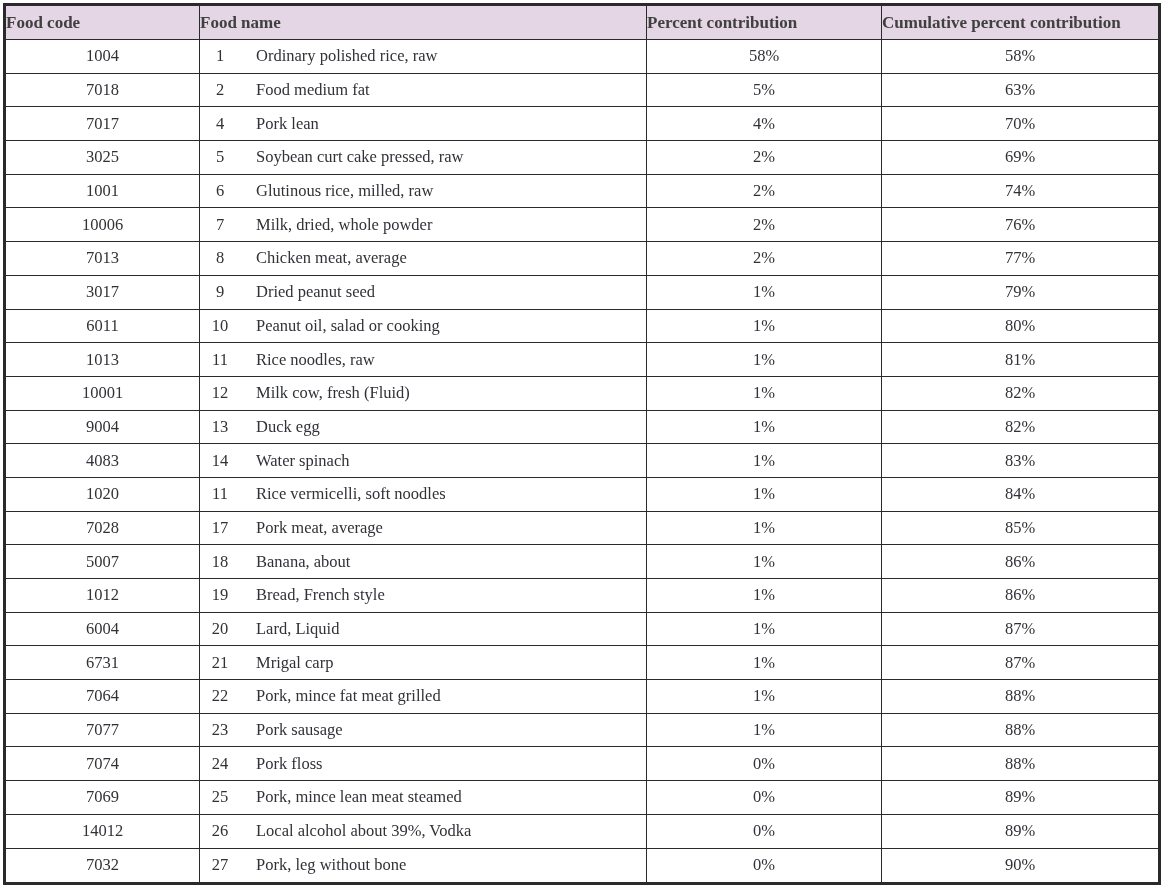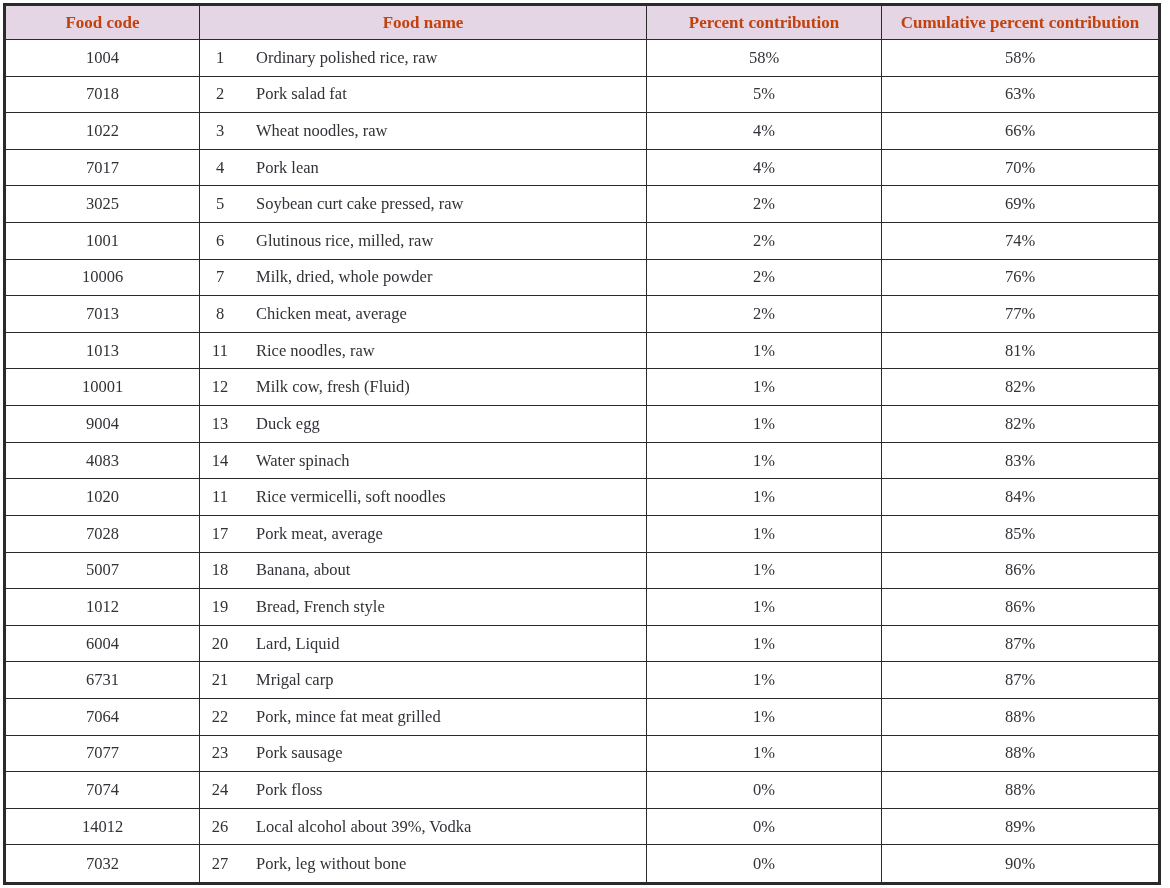--- a/index.html
+++ b/index.html
@@ -31,24 +31,24 @@
   table.contrib-table td {
     border: 1.5px solid #2a2a2a;
     vertical-align: middle;
     padding: 0;
     overflow: hidden;
     white-space: nowrap;
   }
   thead th {
     height: 33px;
     background: #e5d6e6;
-    color: #c2410c;
+    color: #404040;
     font-weight: bold;
     font-size: 17px;
-    text-align: center;
+    text-align: left;
   }
   tbody td {
     color: #303237;
     font-size: 16.5px;
     background: #ffffff;
   }
   td.code-cell,
   td.pct-cell,
   td.cum-cell {
     text-align: center;
@@ -89,34 +89,26 @@
     <td class="name-cell">
       <span class="rank">1</span><span>Ordinary polished rice, raw</span>
     </td>
     <td class="pct-cell">58%</td>
     <td class="cum-cell">58%</td>
   </tr>
 
   <tr>
     <td class="code-cell">7018</td>
     <td class="name-cell">
-      <span class="rank">2</span><span>Pork salad fat</span>
+      <span class="rank">2</span><span>Food medium fat</span>
     </td>
     <td class="pct-cell">5%</td>
     <td class="cum-cell">63%</td>
   </tr>
 
-  <tr>
-    <td class="code-cell">1022</td>
-    <td class="name-cell">
-      <span class="rank">3</span><span>Wheat noodles, raw</span>
-    </td>
-    <td class="pct-cell">4%</td>
-    <td class="cum-cell">66%</td>
-  </tr>
 
   <tr>
     <td class="code-cell">7017</td>
     <td class="name-cell">
       <span class="rank">4</span><span>Pork lean</span>
     </td>
     <td class="pct-cell">4%</td>
     <td class="cum-cell">70%</td>
   </tr>
 
@@ -149,21 +141,37 @@
 
   <tr>
     <td class="code-cell">7013</td>
     <td class="name-cell">
       <span class="rank">8</span><span>Chicken meat, average</span>
     </td>
     <td class="pct-cell">2%</td>
     <td class="cum-cell">77%</td>
   </tr>
 
-
+  <tr>
+    <td class="code-cell">3017</td>
+    <td class="name-cell">
+      <span class="rank">9</span><span>Dried peanut seed</span>
+    </td>
+    <td class="pct-cell">1%</td>
+    <td class="cum-cell">79%</td>
+  </tr>
+
+  <tr>
+    <td class="code-cell">6011</td>
+    <td class="name-cell">
+      <span class="rank">10</span><span>Peanut oil, salad or cooking</span>
+    </td>
+    <td class="pct-cell">1%</td>
+    <td class="cum-cell">80%</td>
+  </tr>
 
   <tr>
     <td class="code-cell">1013</td>
     <td class="name-cell">
       <span class="rank">11</span><span>Rice noodles, raw</span>
     </td>
     <td class="pct-cell">1%</td>
     <td class="cum-cell">81%</td>
   </tr>
 
@@ -269,20 +277,28 @@
 
   <tr>
     <td class="code-cell">7074</td>
     <td class="name-cell">
       <span class="rank">24</span><span>Pork floss</span>
     </td>
     <td class="pct-cell">0%</td>
     <td class="cum-cell">88%</td>
   </tr>
 
+  <tr>
+    <td class="code-cell">7069</td>
+    <td class="name-cell">
+      <span class="rank">25</span><span>Pork, mince lean meat steamed</span>
+    </td>
+    <td class="pct-cell">0%</td>
+    <td class="cum-cell">89%</td>
+  </tr>
 
   <tr>
     <td class="code-cell">14012</td>
     <td class="name-cell">
       <span class="rank">26</span><span>Local alcohol about 39%, Vodka</span>
     </td>
     <td class="pct-cell">0%</td>
     <td class="cum-cell">89%</td>
   </tr>
 

